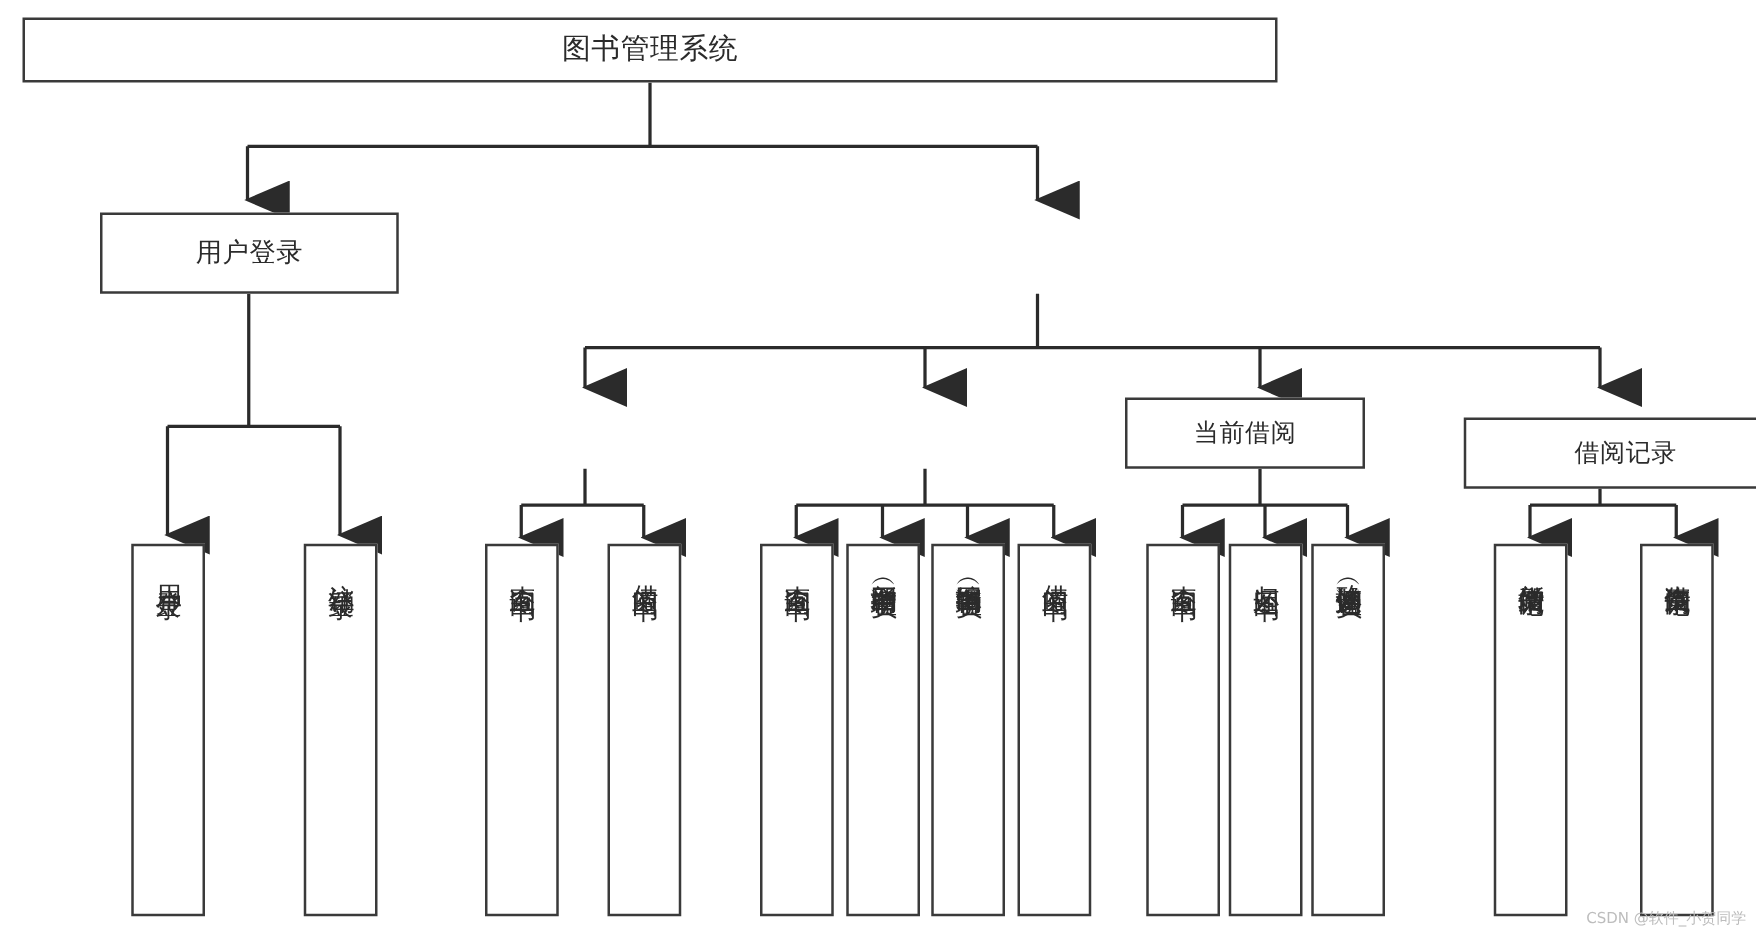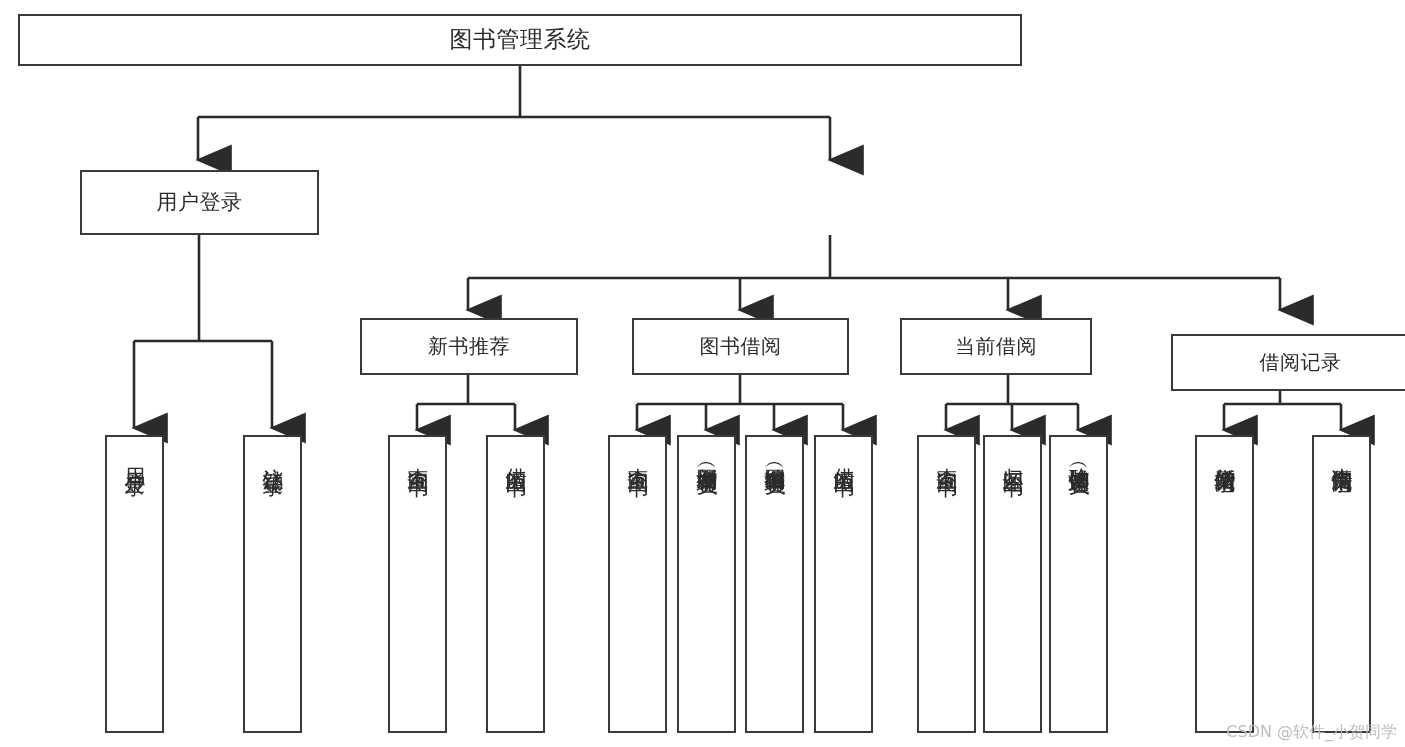--- a/index.html
+++ b/index.html
@@ -64,21 +64,21 @@
     line-height: 1;
     white-space: nowrap;
   }
   .node.leaf.tall .lbl { letter-spacing: 1px; }
 
   
   #watermark {
     position: absolute;
     right: 8px;
     bottom: 4px;
-    font-size: 16px;
+    font-size: 12px;
     color: #bdbdbd;
     z-index: 5;
     white-space: nowrap;
     user-select: none;
   }
 </style>
 </head>
 <body>
 
 <div id="canvas">
@@ -135,27 +135,21 @@
 
   <div class="node root" style="left:18px; top:14px; width:1004px; height:52px;">
     <span class="lbl">图书管理系统</span>
   </div>
 
   <div class="node lvl1" style="left:80px; top:170px; width:239px; height:65px;">
     <span class="lbl">用户登录</span>
   </div>
 
 
-  <div class="node lvl2" style="left:360px; top:318px; width:218px; height:57px;">
-    <span class="lbl">新书推荐</span>
-  </div>
-
-  <div class="node lvl2" style="left:632px; top:318px; width:217px; height:57px;">
-    <span class="lbl">图书借阅</span>
-  </div>
+
 
   <div class="node lvl2" style="left:900px; top:318px; width:192px; height:57px;">
     <span class="lbl">当前借阅</span>
   </div>
 
   <div class="node lvl2" style="left:1171px; top:334px; width:259px; height:57px;">
     <span class="lbl">借阅记录</span>
   </div>
 
   <div class="node leaf" style="left:105px; top:435px; width:59px; height:298px;">

